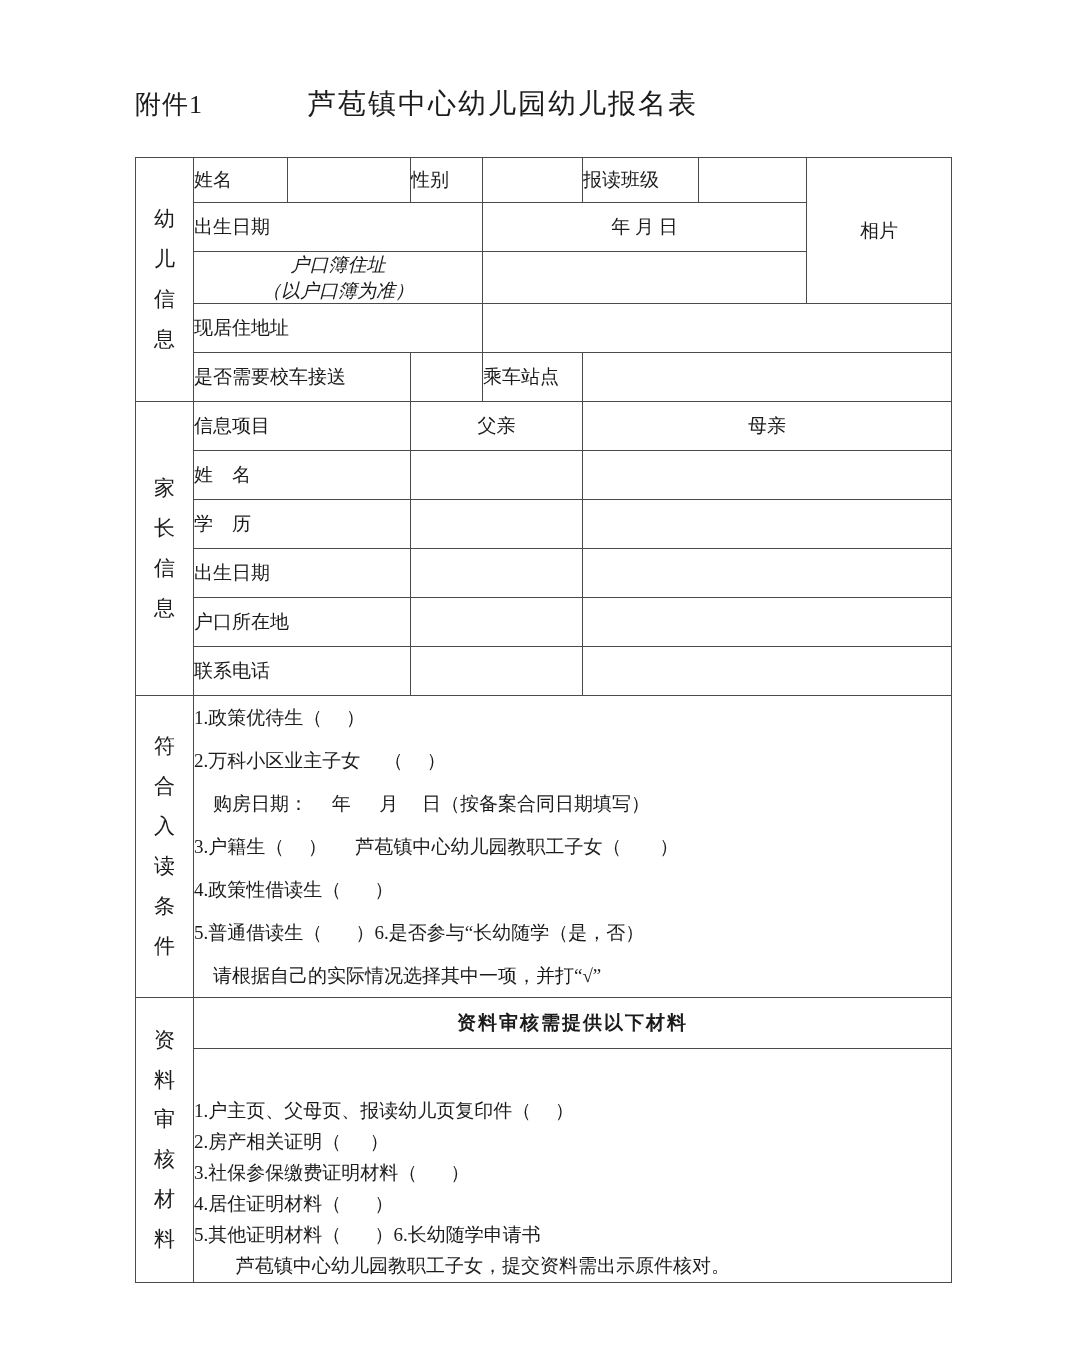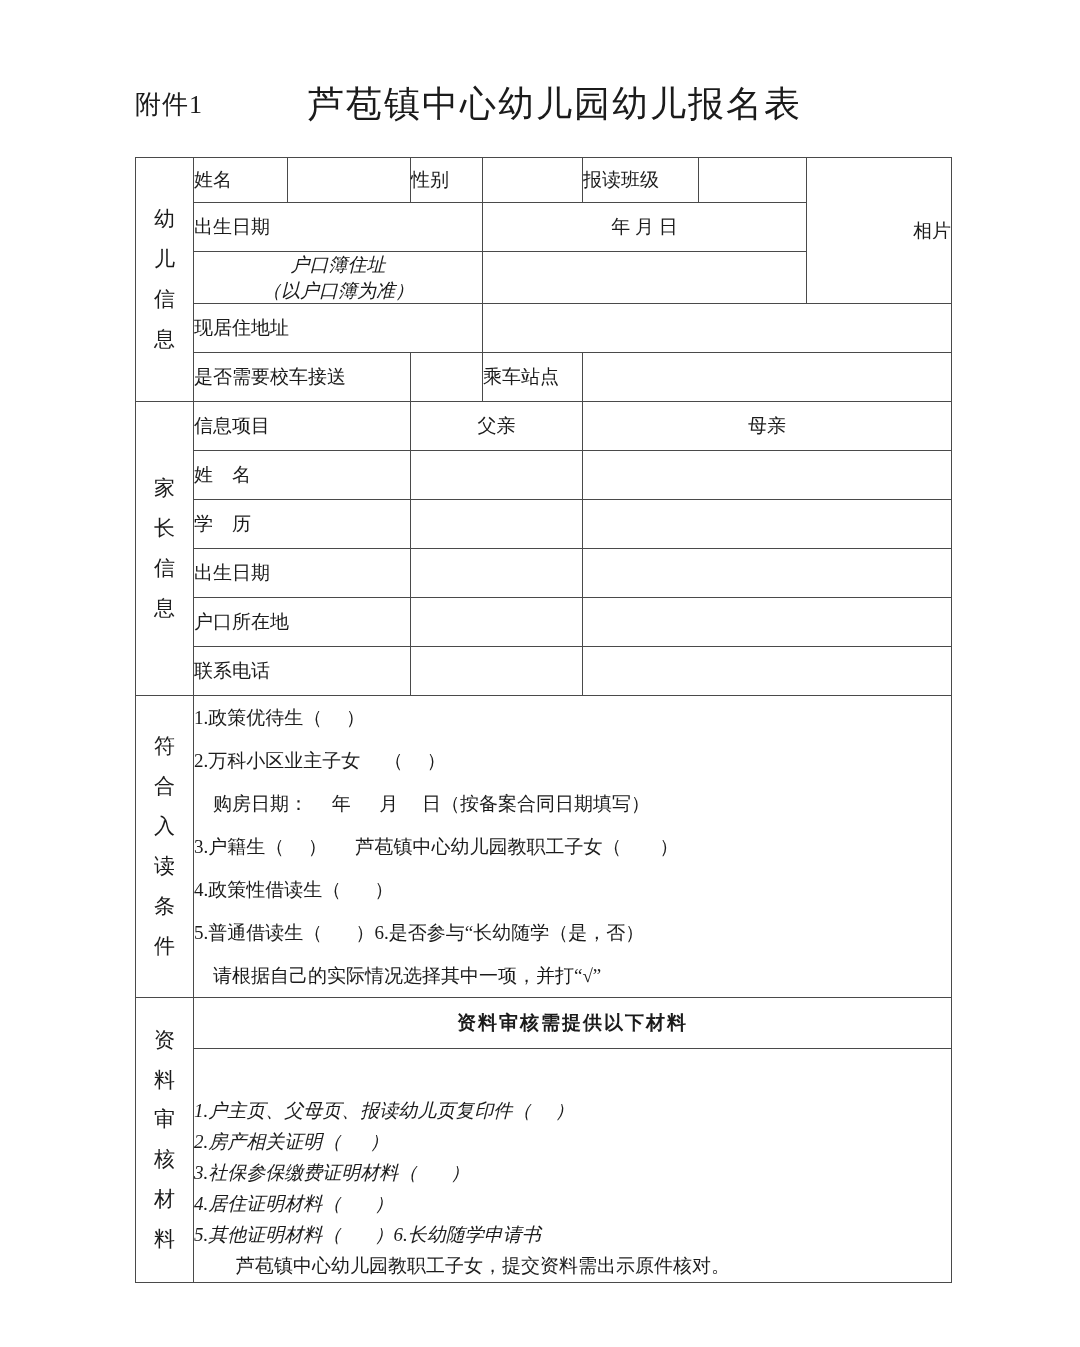--- a/index.html
+++ b/index.html
@@ -32,21 +32,21 @@
     height: 52px;
     display: flex;
     align-items: center;
   }
   .attach-label {
     font-size: 26px;
     letter-spacing: 1px;
     white-space: nowrap;
   }
   .main-title {
-    font-size: 36px;
+    font-size: 28px;
     font-weight: 500;
     letter-spacing: 2px;
     margin-left: 105px;
     white-space: nowrap;
   }
 
   
   .form-table {
     position: absolute;
     left: 135px;
@@ -95,21 +95,21 @@
   }
 
   .addr-cell {
     text-align: center;
     line-height: 2.1;
     padding: 8px 0;
     font-style: italic;
   }
 
   .photo-cell {
-    text-align: right;
+    text-align: center;
     font-size: 20px;
   }
 
   
   .cond-cell {
     padding: 10px 0 10px 14px;
     font-size: 19px;
     line-height: 1.0;
   }
   .cond-line {
@@ -130,21 +130,20 @@
   .mat-cell {
     padding: 10px 0 8px 14px;
     font-size: 18px;
   }
   .mat-spacer { height: 46px; }
   .mat-line {
     height: 31px;
     display: flex;
     align-items: center;
     white-space: pre;
-    font-style: italic;
   }
   .mat-note {
     height: 32px;
     display: flex;
     align-items: center;
     padding-left: 42px;
     white-space: pre;
   }
 </style>
 </head>

